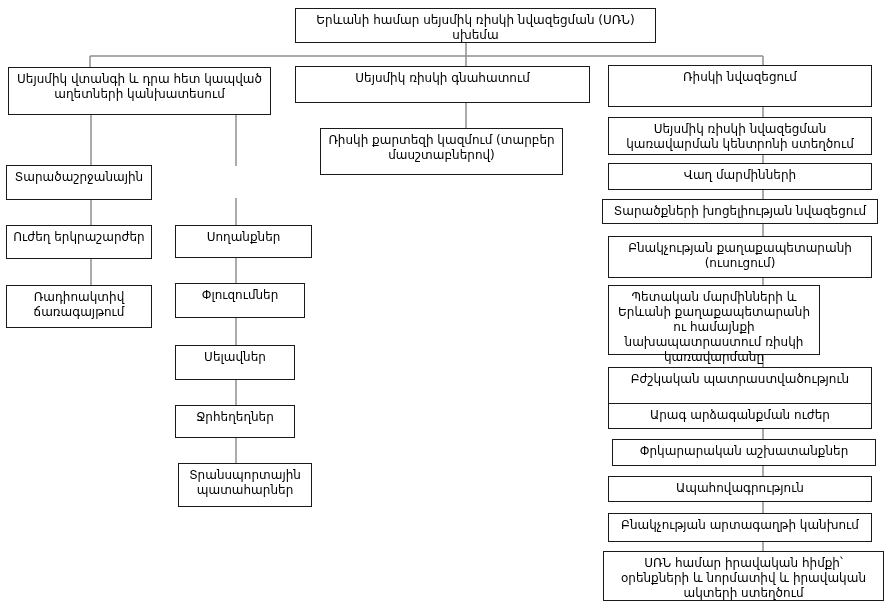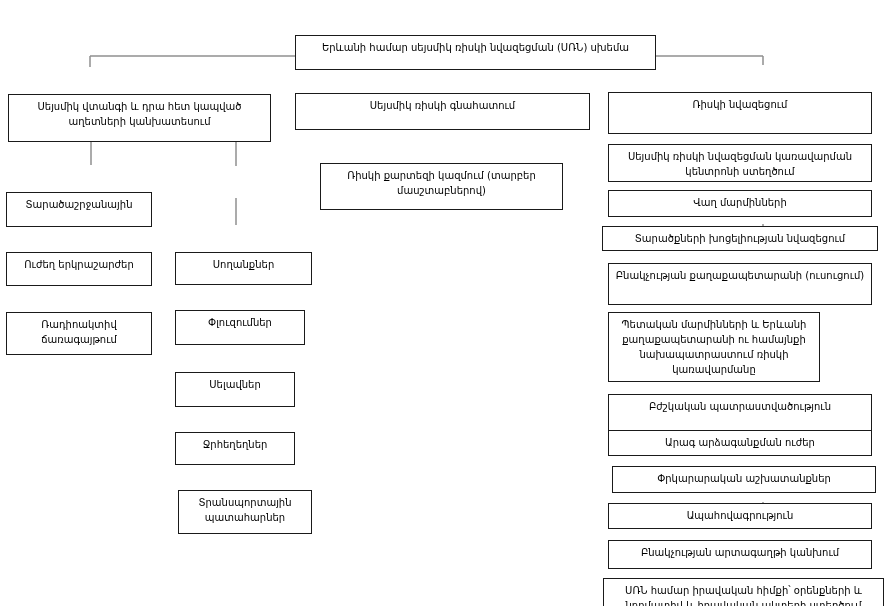--- a/index.html
+++ b/index.html
@@ -6,24 +6,23 @@
   body{
     width:896px;height:606px;position:relative;overflow:hidden;
     font-family:"DejaVu Sans","Liberation Sans",sans-serif;
     color:#000;
   }
   .canvas{position:absolute;left:0;top:0;width:896px;height:606px;}
   .wires{position:absolute;left:0;top:0;pointer-events:none;}
   .node{
     position:absolute;box-sizing:border-box;
     border:1.5px solid #1a1a1a;background:#ffffff;
-    font-size:10px;line-height:15px;text-align:center;
+    font-size:12px;line-height:15px;text-align:center;
     padding:4px 5px 4px 5px;
     display:block;
-    margin-top:27px;
   }
 </style>
 </head>
 <body>
 
 <div class="canvas">
 
   <svg class="wires" width="896" height="606" viewBox="0 0 896 606">
     <g stroke="#8f8f8f" stroke-width="1.5" fill="none">
       <line x1="466" y1="43" x2="466" y2="66"></line>
@@ -53,21 +52,21 @@
       <line x1="763" y1="542" x2="763" y2="551"></line>
     </g>
   </svg>
 
   <div class="node" style="left:295px;top:8px;width:361px;height:35px">Երևանի համար սեյսմիկ ռիսկի նվազեցման (ՍՌՆ) սխեմա</div>
 
   <div class="node" style="left:8px;top:67px;width:263px;height:48px">Սեյսմիկ վտանգի և դրա հետ կապված աղետների կանխատեսում</div>
   <div class="node" style="left:295px;top:66px;width:295px;height:37px">Սեյսմիկ ռիսկի գնահատում</div>
   <div class="node" style="left:608px;top:65px;width:264px;height:42px">Ռիսկի նվազեցում</div>
 
-  <div class="node" style="left:320px;top:136px;width:243px;height:47px">Ռիսկի քարտեզի կազմում (տարբեր մասշտաբներով)</div>
+  <div class="node" style="left:320px;top:128px;width:243px;height:47px">Ռիսկի քարտեզի կազմում (տարբեր մասշտաբներով)</div>
 
   <div class="node" style="left:6px;top:165px;width:146px;height:35px">Տարածաշրջանային</div>
   <div class="node" style="left:6px;top:225px;width:146px;height:34px">Ուժեղ երկրաշարժեր</div>
   <div class="node" style="left:6px;top:285px;width:146px;height:43px">Ռադիոակտիվ ճառագայթում</div>
 
   <div class="node" style="left:175px;top:225px;width:137px;height:33px">Սողանքներ</div>
   <div class="node" style="left:175px;top:283px;width:130px;height:35px">Փլուզումներ</div>
   <div class="node" style="left:175px;top:345px;width:120px;height:35px">Սելավներ</div>
   <div class="node" style="left:175px;top:405px;width:120px;height:33px">Ջրհեղեղներ</div>
   <div class="node" style="left:178px;top:463px;width:134px;height:44px">Տրանսպորտային պատահարներ</div>

